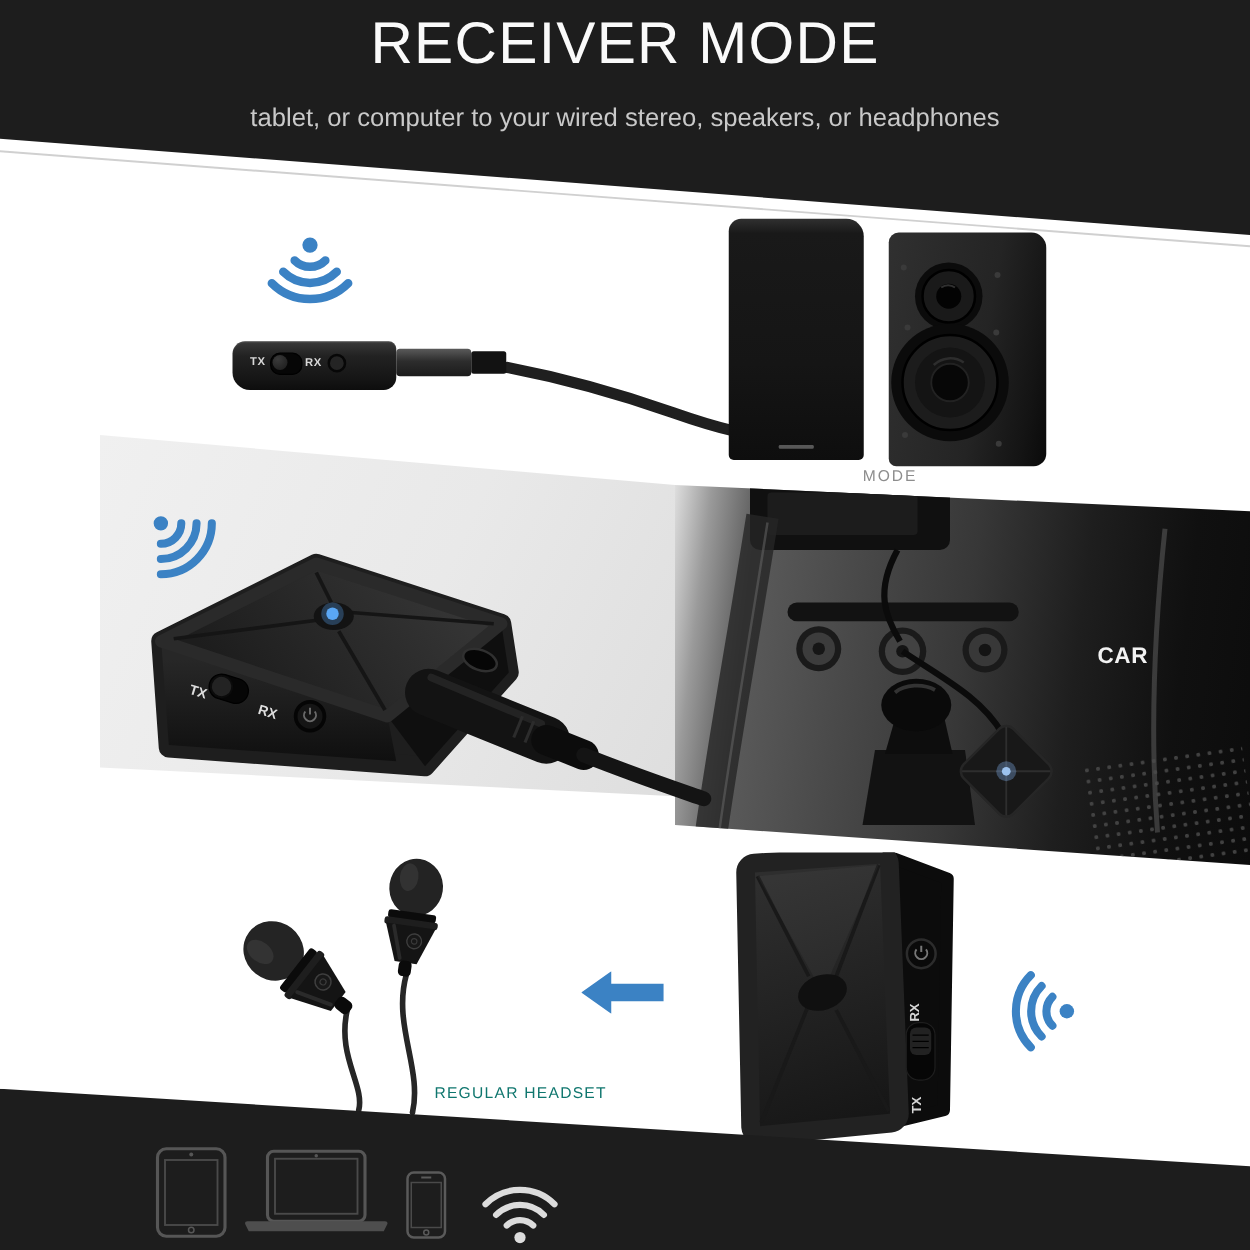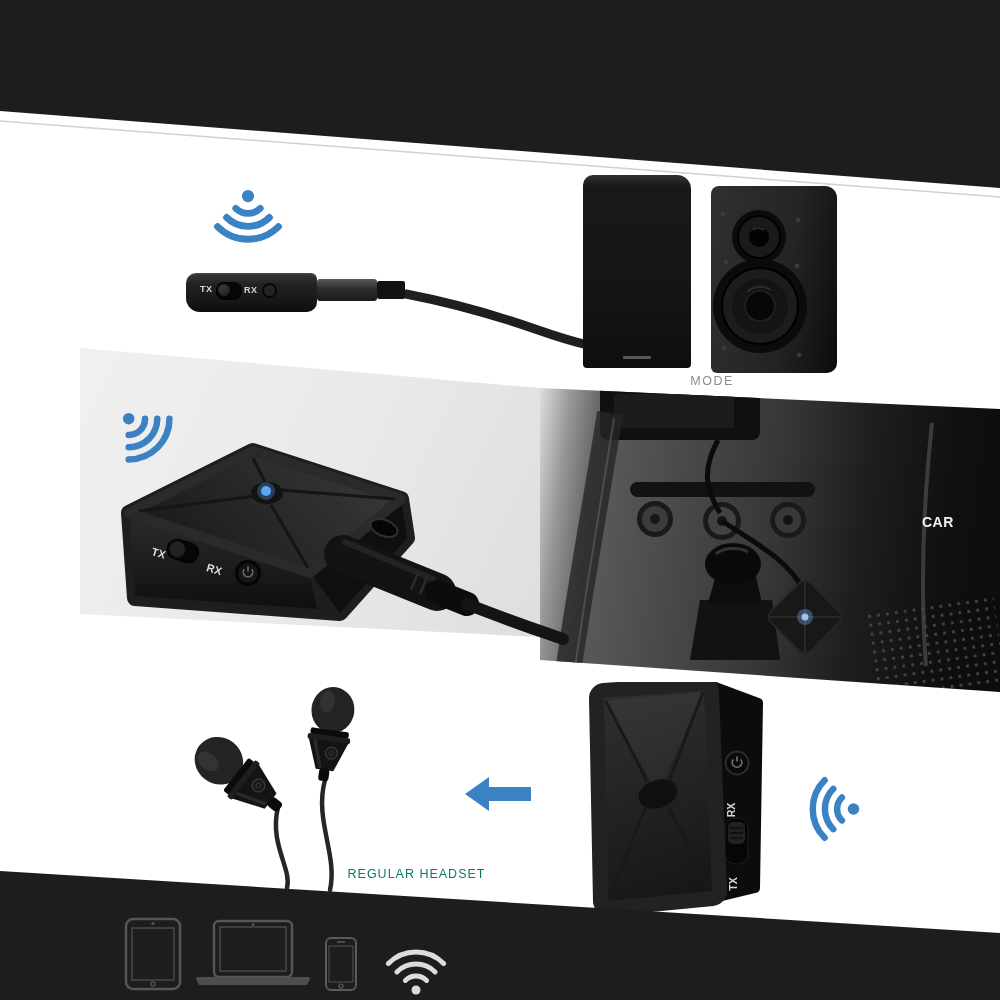--- a/index.html
+++ b/index.html
@@ -21,21 +21,21 @@
   #car-photo{left:540px;top:388px;width:460px;height:305px;
              background:linear-gradient(97deg,#dedede 0%,#9a9a9a 6%,#5a5a5a 14%,#4a4a4a 30%,
                         #373737 50%,#1e1e1e 68%,#101010 85%,#0c0c0c 100%);
              clip-path:polygon(0 0,460px 21px,460px 304px,0 272px);}
   .car-headunit{left:60px;top:0;width:160px;height:52px;background:#101010;border-radius:0 0 8px 8px;}
   .car-screen{left:14px;top:6px;width:120px;height:34px;background:#1c1c1c;border-radius:3px;}
   .car-vent{left:90px;top:94px;width:185px;height:15px;background:#121212;border-radius:8px;}
   .car-seatdots{left:330px;top:215px;width:130px;height:89px;
      background-image:radial-gradient(#4a4a4a 1.3px,transparent 1.9px);background-size:9px 9px;
      transform:rotate(-8deg);opacity:.85;}
-  .car-caption{color:#f2f2f2;font-size:14px;font-weight:bold;letter-spacing:.5px;margin-left:44px;}
+  .car-caption{color:#f2f2f2;font-size:18px;font-weight:bold;letter-spacing:.5px;}
   
   .caption{color:#8d8d8d;font-size:12.5px;letter-spacing:1.5px;text-align:center;}
   
   #receiver{left:186px;top:273px;width:131px;height:39px;border-radius:10px 6px 10px 14px;
             background:linear-gradient(180deg,#3a3a3a 0%,#222 30%,#161616 75%,#0d0d0d 100%);
             box-shadow:inset 0 1px 1px rgba(255,255,255,.10);}
   .rx-tx{position:absolute;color:#d8d8d8;font-size:9px;font-weight:bold;letter-spacing:.5px;}
   #recv-slider{position:absolute;left:30px;top:9px;width:24px;height:16px;border-radius:8px;
                background:#060606;border:1px solid #000;}
   #recv-slider .knob{position:absolute;left:1px;top:1px;width:12px;height:12px;border-radius:50%;
@@ -52,20 +52,22 @@
      background:#6a6a6a;border-radius:1px;opacity:.8;}
   #speaker-right{left:711px;top:186px;width:126px;height:187px;border-radius:8px 12px 10px 6px;
      background:linear-gradient(100deg,#303030 0%,#242424 58%,#141414 86%,#0a0a0a 100%);}
 </style>
 </head>
 <body>
 
 <div id="page">
 
   <div id="top-band" class="abs band">
+    <div class="abs hdr-title">RECEIVER MODE</div>
+    <div class="abs hdr-sub" style="top:83px;">tablet, or computer to your wired stereo, speakers, or headphones</div>
   </div>
   <svg class="abs" style="left:0;top:0;" width="1000" height="1000">
     <line x1="0" y1="121" x2="1000" y2="197" stroke="#c8c8c8" stroke-width="1.5" opacity=".85"></line>
   </svg>
 
   <svg class="abs" style="left:212px;top:186px;transform:rotate(180deg);" width="72" height="72" viewBox="0 0 100 100">
     <g fill="none" stroke="#3b82c4" stroke-width="9.5" stroke-linecap="round">
       <path d="M33 69 A24 24 0 0 1 67 69"></path>
       <path d="M20.3 56.3 A42 42 0 0 1 79.7 56.3"></path>
       <path d="M7.6 43.6 A60 60 0 0 1 92.4 43.6"></path>

